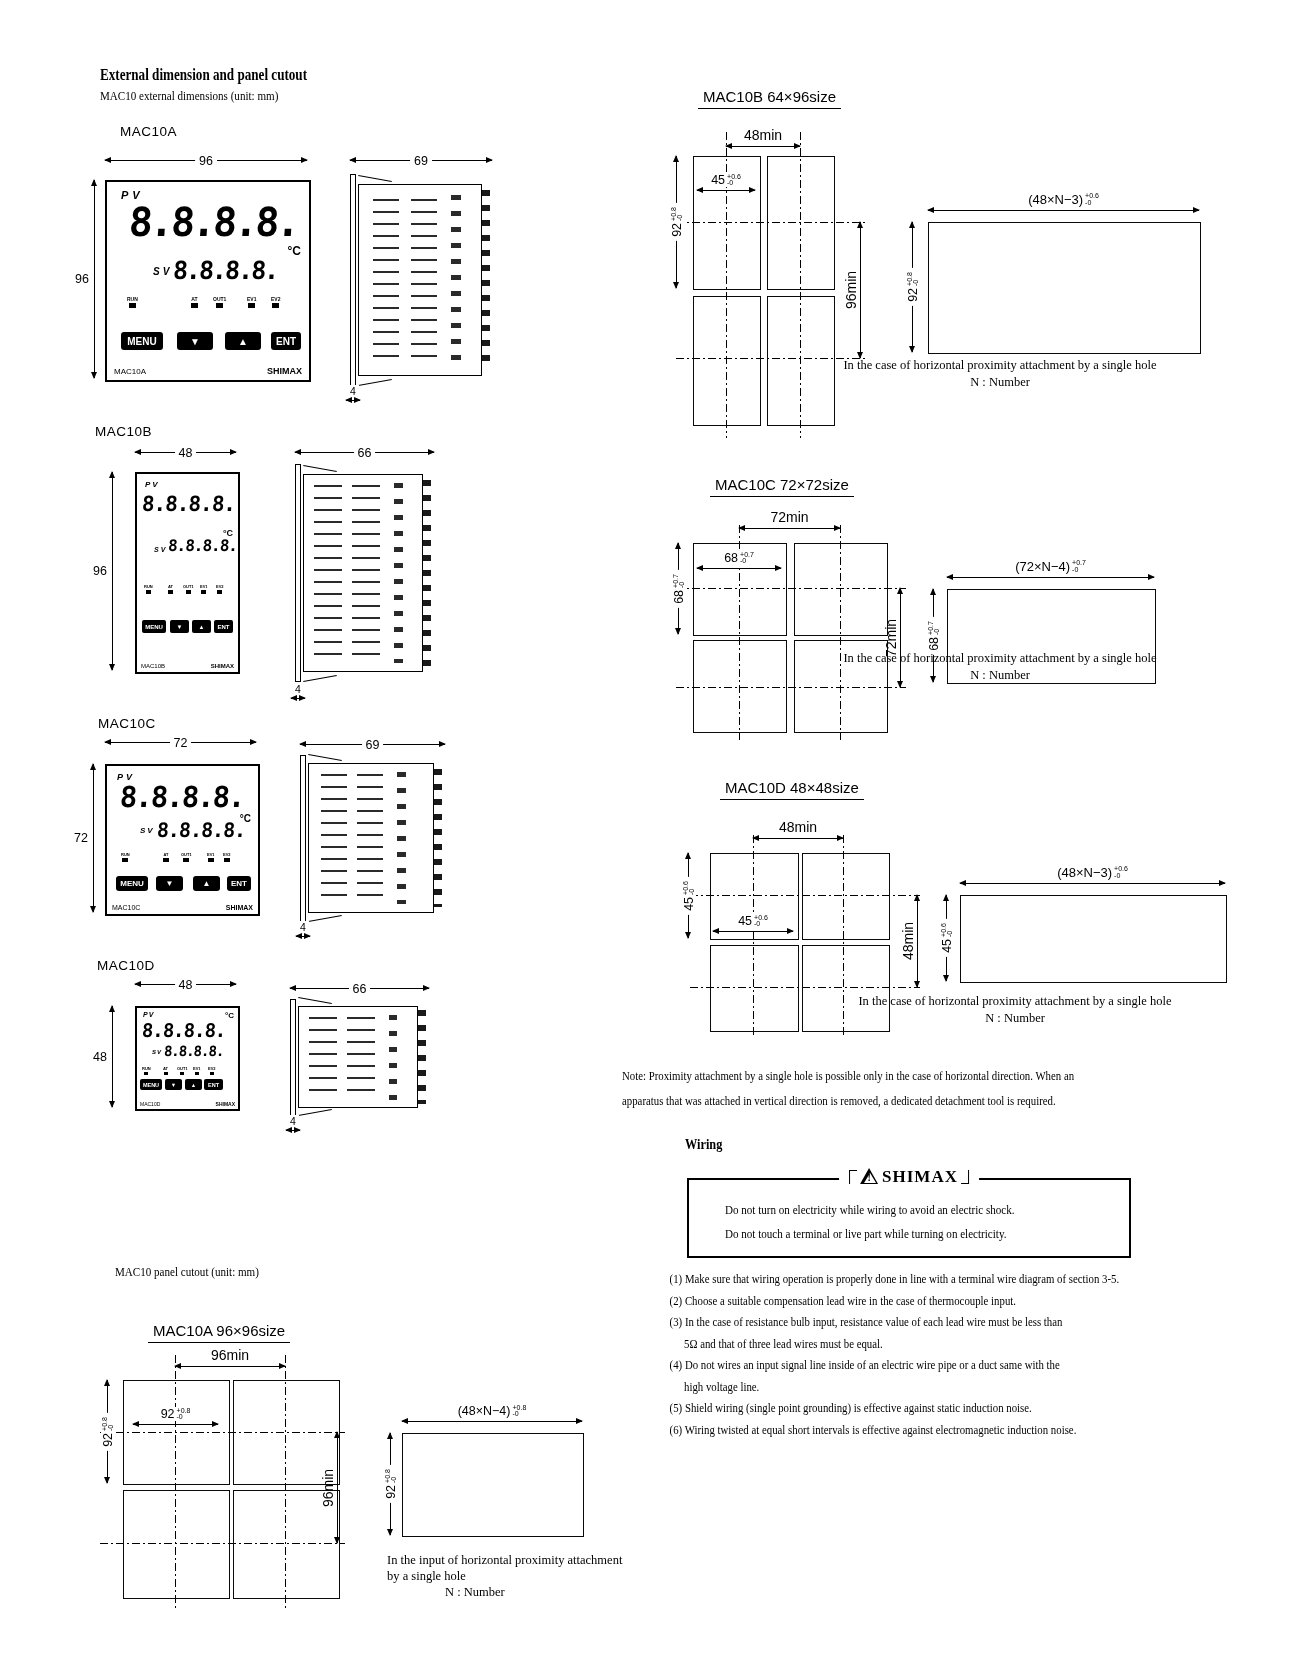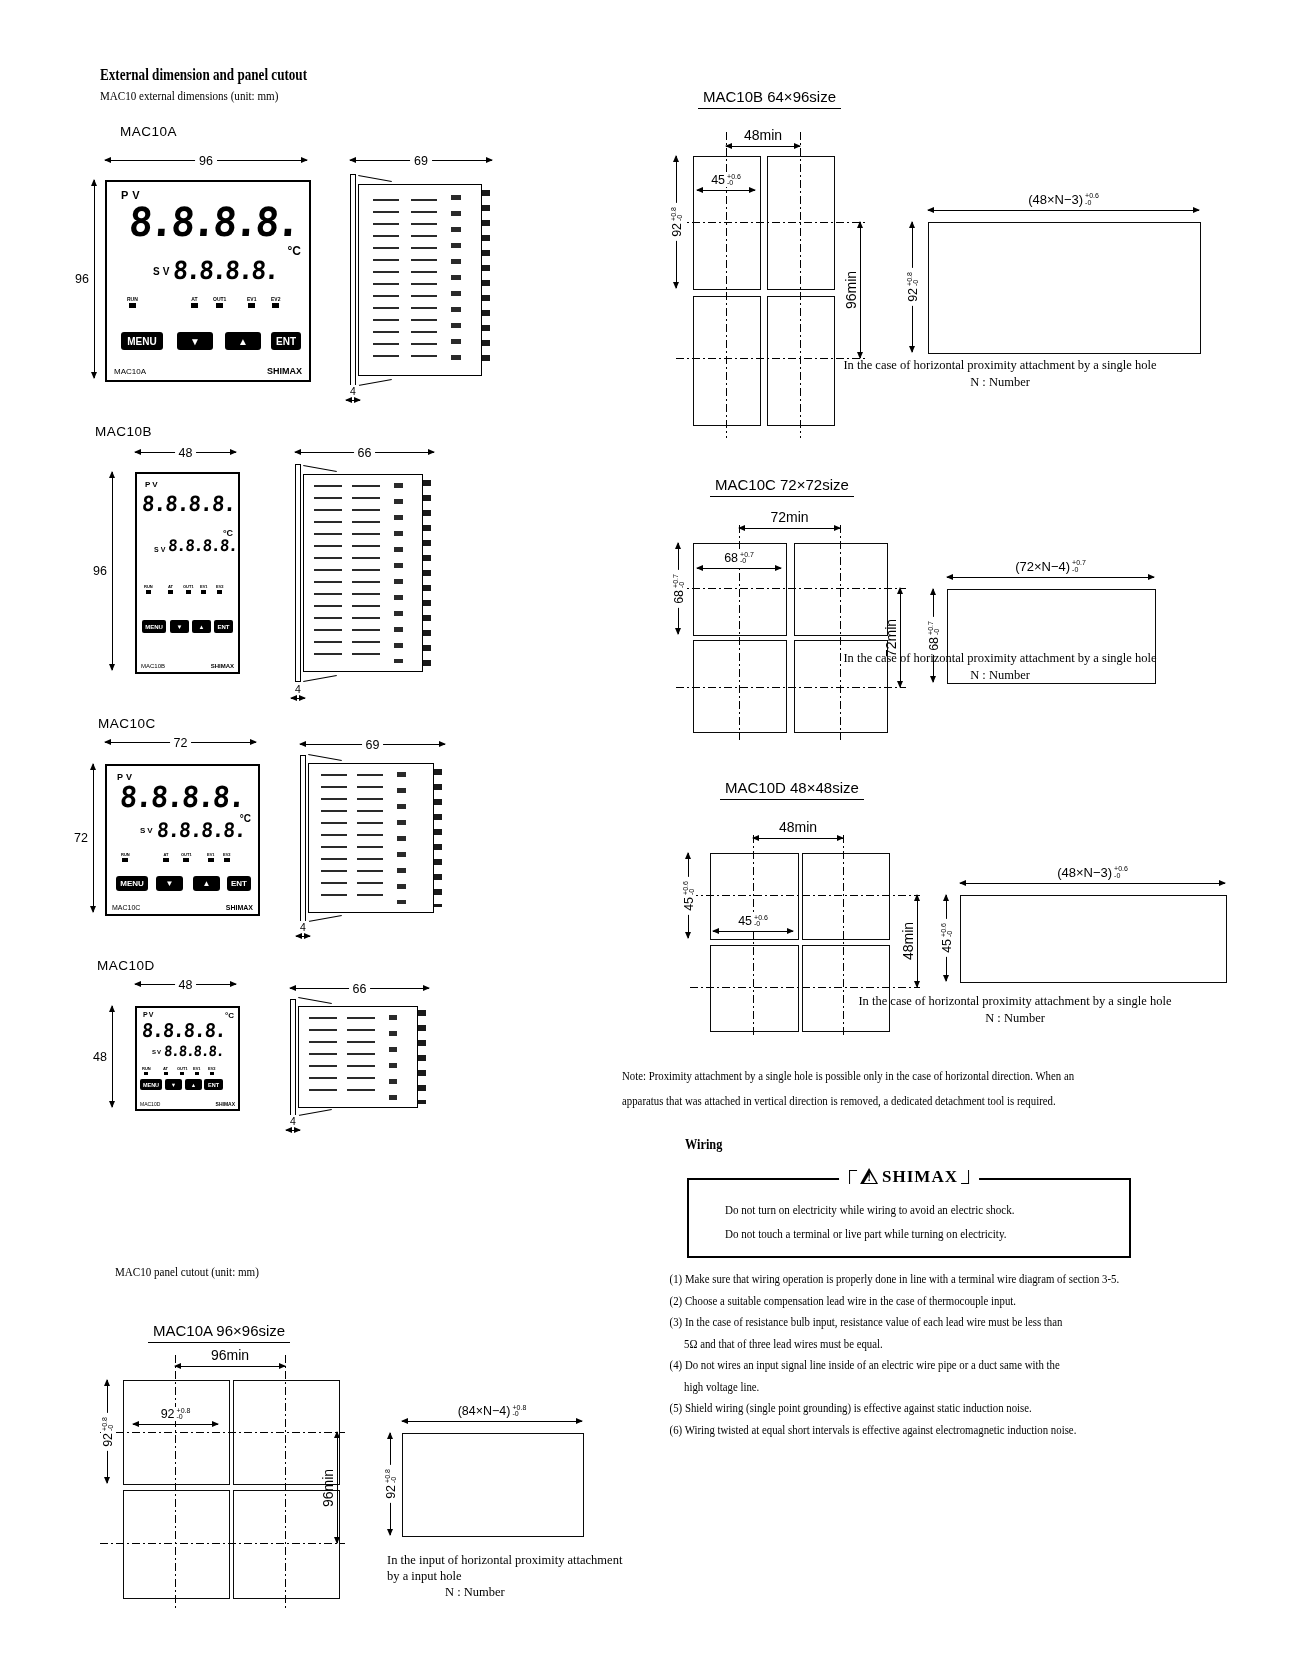--- a/index.html
+++ b/index.html
@@ -36,21 +36,21 @@
   
   .cutout{position:absolute;}
   .clv{position:absolute;width:1px;background-image:repeating-linear-gradient(to bottom,#000 0 8px,transparent 8px 11px,#000 11px 13px,transparent 13px 16px);}
   .clh{position:absolute;height:1px;background-image:repeating-linear-gradient(to right,#000 0 8px,transparent 8px 11px,#000 11px 13px,transparent 13px 16px);}
   .hole{position:absolute;border:1.6px solid #0a0a0a;}
   .shole{position:absolute;border:1.6px solid #0a0a0a;}
   .cap{position:absolute;font-family:"Liberation Serif",serif;font-size:12.5px;text-align:center;line-height:17px;}
   .capl{position:absolute;font-family:"Liberation Serif",serif;font-size:12.5px;text-align:left;line-height:16px;}
   
   .front{position:absolute;border:2px solid #000;background:#fff;}
-  .front .pv,.front .sv{position:absolute;font-weight:bold;}
+  .front .pv,.front .sv{position:absolute;font-weight:bold;font-style:italic;}
   .digits{position:absolute;font-family:"DejaVu Sans Mono",monospace;font-weight:bold;line-height:1;transform:skewX(-4deg);}
   .unit{position:absolute;font-weight:bold;}
   .lamp{position:absolute;text-align:center;font-weight:bold;}
   .lamp i{display:block;font-style:normal;letter-spacing:0;}
   .lamp u{display:block;text-decoration:none;background:#000;margin:1px auto 0;}
   .btn{position:absolute;background:#000;color:#fff;border-radius:3px;display:flex;align-items:center;justify-content:center;font-weight:bold;}
   .model,.brand{position:absolute;}
   .brand{font-weight:bold;}
   
   .fp-a .pv{left:14px;top:7px;font-size:11px;letter-spacing:4px;}
@@ -623,36 +623,36 @@
             <i>-0</i>
           </span>
         </span>
     </div>
     <div class="dimv" style="left:247px;top:112px;height:111px;">
         <span class="dl rt" style="left:-10px;font-size:14px;background:transparent;">96min</span>
       </div>
     <div class="shole" style="left:312px;top:113px;width:180px;height:102px;"></div>
     <div class="dimh" style="left:312px;top:101px;width:180px;">
       <span class="dl ab tgroup" style="font-size:12.5px;">
-          <b class="n">(84×N−4)</b>
+          <b class="n">(48×N−4)</b>
           <span class="tol">
             <i>+0.8</i>
             <i>-0</i>
           </span>
         </span>
     </div>
     <div class="dimv" style="left:300px;top:113px;height:102px;">
       <span class="dl rt tgroup">
           <b class="n">92</b>
           <span class="tol">
             <i>+0.8</i>
             <i>-0</i>
           </span>
         </span>
     </div>
     <div class="capl" style="left:297px;top:232px;width:250px;">
       <div>In the input of horizontal proximity attachment</div>
-      <div>by a input hole</div>
+      <div>by a single hole</div>
       <div style="padding-left:58px;">N : Number</div>
     </div>
   </div>
 
 </div>
 
 </body></html>

